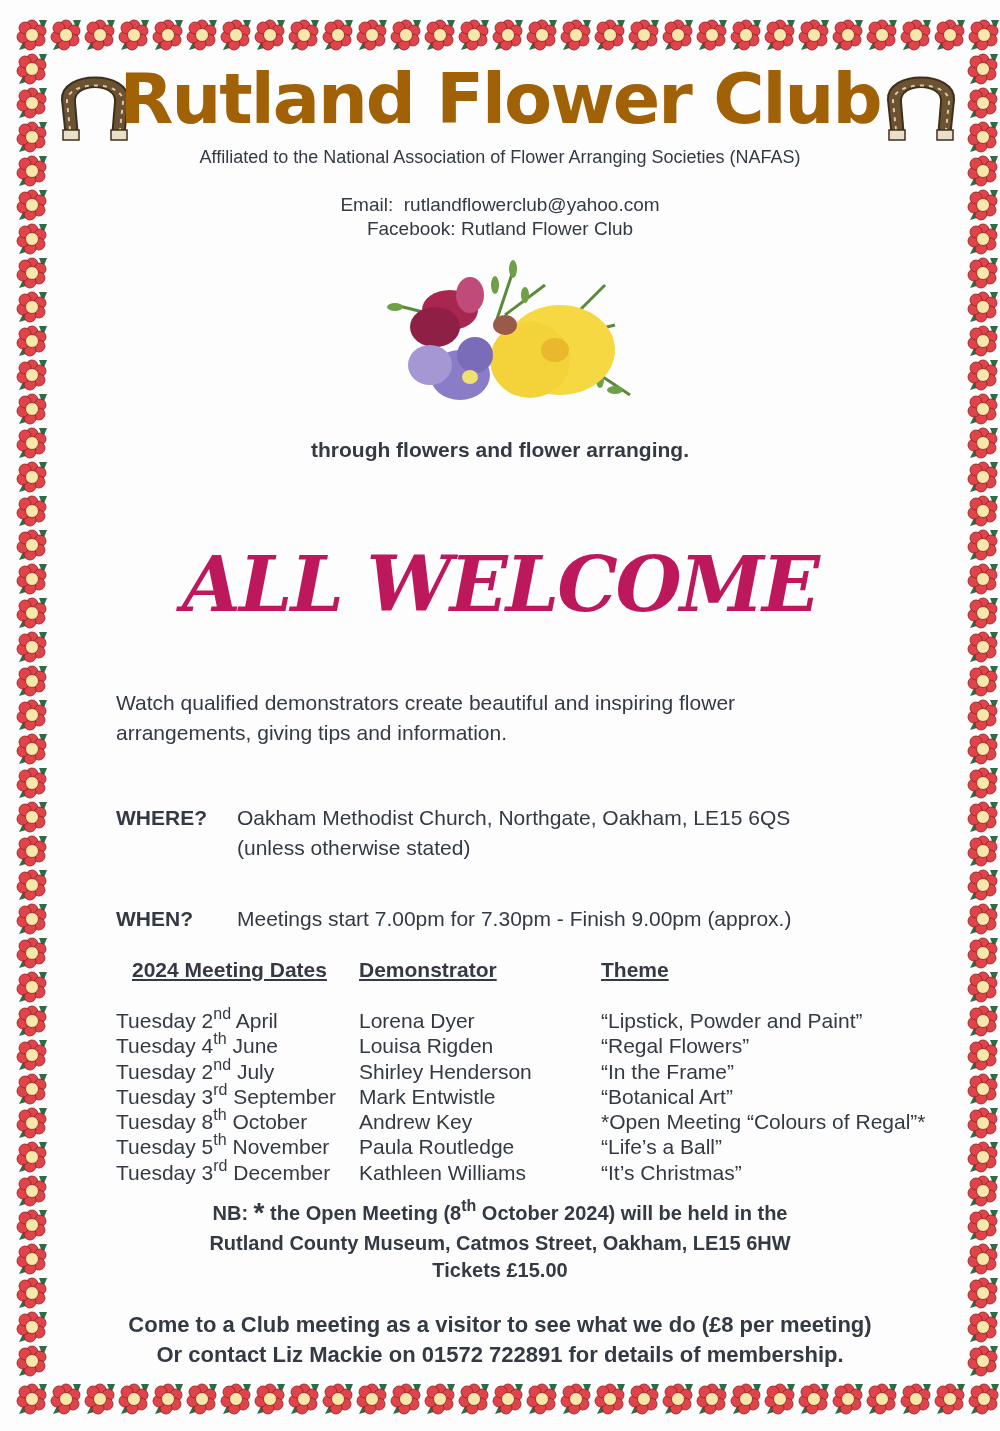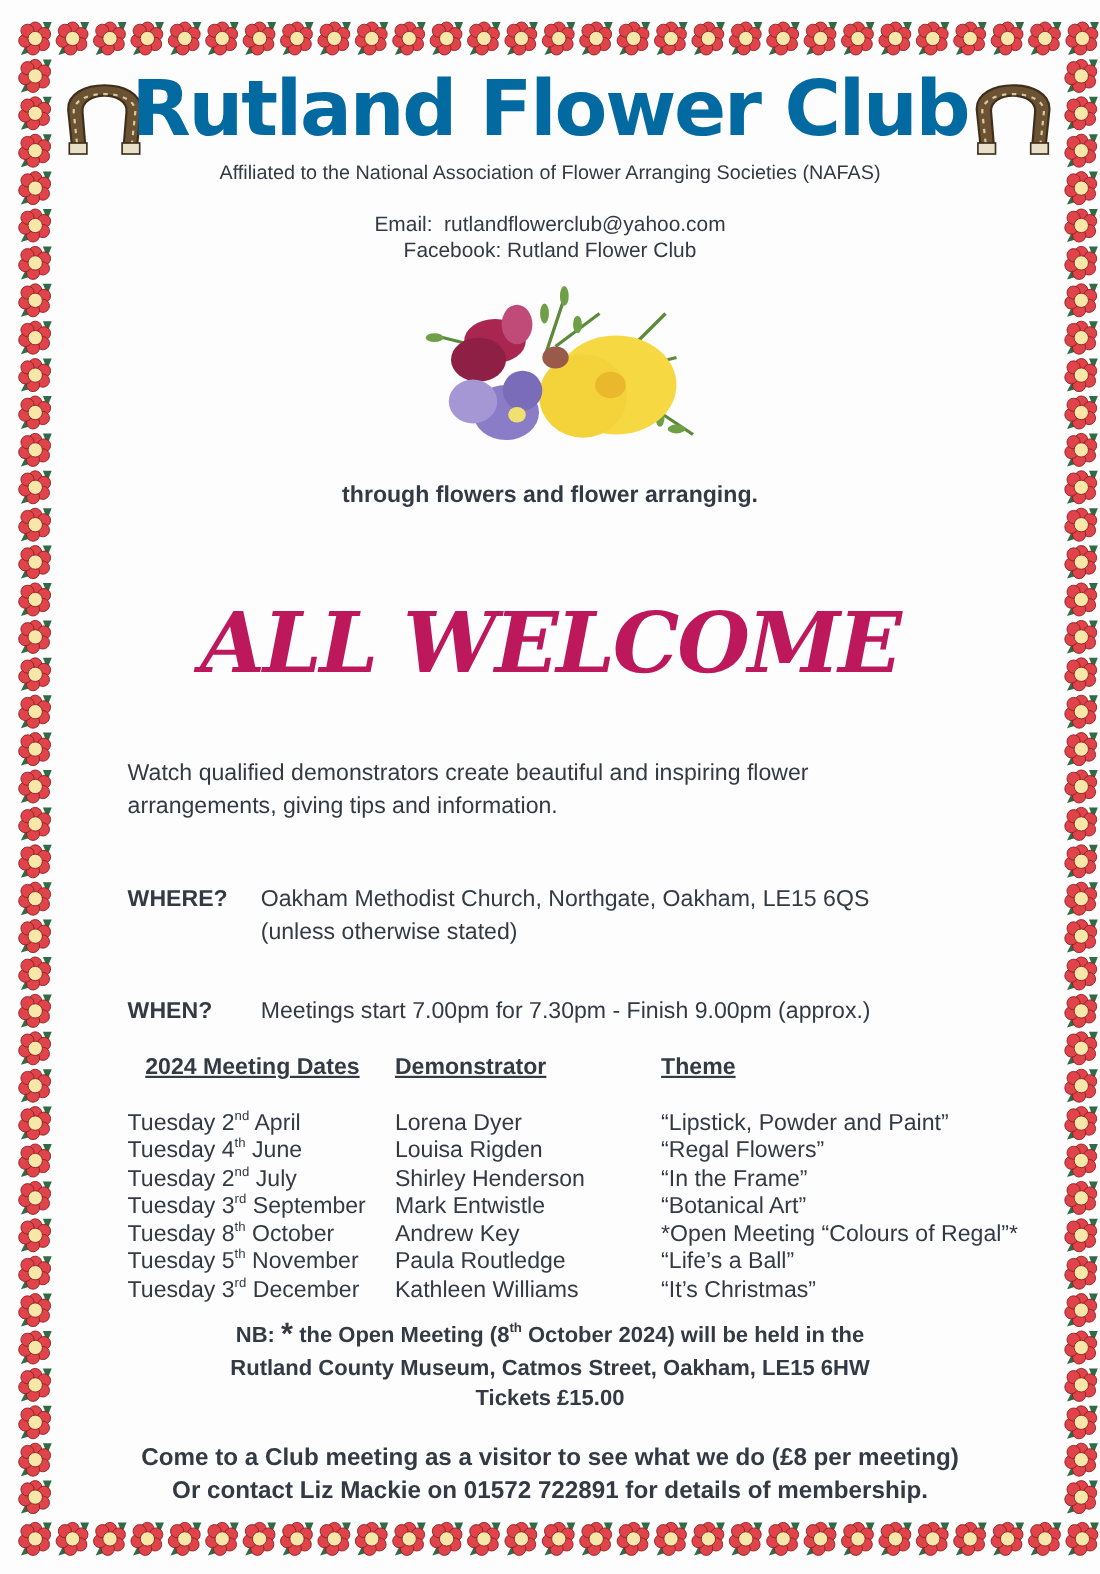--- a/index.html
+++ b/index.html
@@ -5,36 +5,36 @@
   html, body { margin:0; padding:0; }
   body { width:1000px; height:1431px; background:#fdfdfd; position:relative; overflow:hidden;
          font-family:"Liberation Sans", sans-serif; color:#333a44; }
   .border-row { position:absolute; display:flex; }
   .border-col { position:absolute; display:flex; flex-direction:column; }
   .tile { width:34px; height:34px; flex:0 0 34px; }
   .tile svg { width:34px; height:34px; display:block; }
   .horseshoe { position:absolute; width:86px; height:86px; }
   .title { position:absolute; left:0; right:0; top:58px; text-align:center;
            font-family:"DejaVu Sans", sans-serif; font-weight:bold; font-size:70px;
-           color:#0369a1; letter-spacing:-2px; }
+           color:#a16207; letter-spacing:-2px; }
   .affil { position:absolute; left:0; right:0; top:147px; text-align:center; font-size:18px; }
   .contact { position:absolute; left:0; right:0; top:193px; text-align:center; font-size:19px; line-height:24px; }
   .bouquet { position:absolute; left:375px; top:255px; width:260px; height:160px; }
   .founded { position:absolute; left:0; right:0; top:435px; text-align:center; font-size:21px;
              font-weight:bold; line-height:30px; }
   .welcome { position:absolute; left:0; right:0; top:540px; text-align:center;
              font-family:"DejaVu Serif", serif; font-weight:bold; font-size:76px;
              color:#be185d; letter-spacing:-2px; font-style:italic; }
   .info { position:absolute; left:116px; width:830px; font-size:21px; line-height:30px; display:flex; }
   .info .label { width:121px; flex:0 0 121px; font-weight:bold; }
   .info .text { flex:1; }
   .tbl { position:absolute; left:116px; top:958px; font-size:21px; }
   .tbl .hdr { position:absolute; top:0; font-weight:bold; text-decoration:underline; white-space:nowrap; }
   .tbl .col { position:absolute; top:50px; line-height:25.3px; white-space:nowrap; }
-  sup { font-size:12px; line-height:0; vertical-align:9px; }
+  sup { font-size:16px; line-height:0; vertical-align:9px; }
   .nb { position:absolute; left:0; right:0; top:1198px; text-align:center; font-size:20px;
         font-weight:bold; line-height:30px; }
   .nb .star { font-size:28px; vertical-align:-2px; }
   .visit { position:absolute; left:0; right:0; top:1310px; text-align:center; font-size:22px;
            font-weight:bold; line-height:30px; }
 </style>
 </head>
 <body>
 
 <div class="border-row" id="border-top" style="left:15px; top:18px;">

